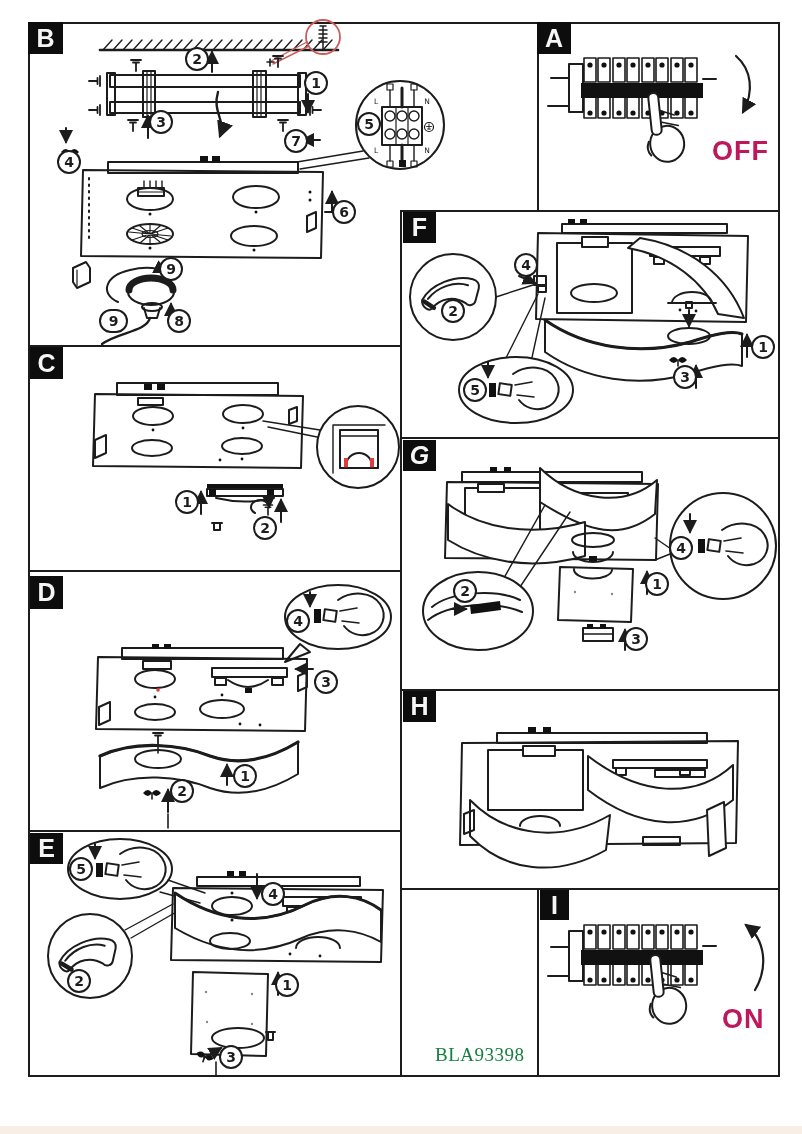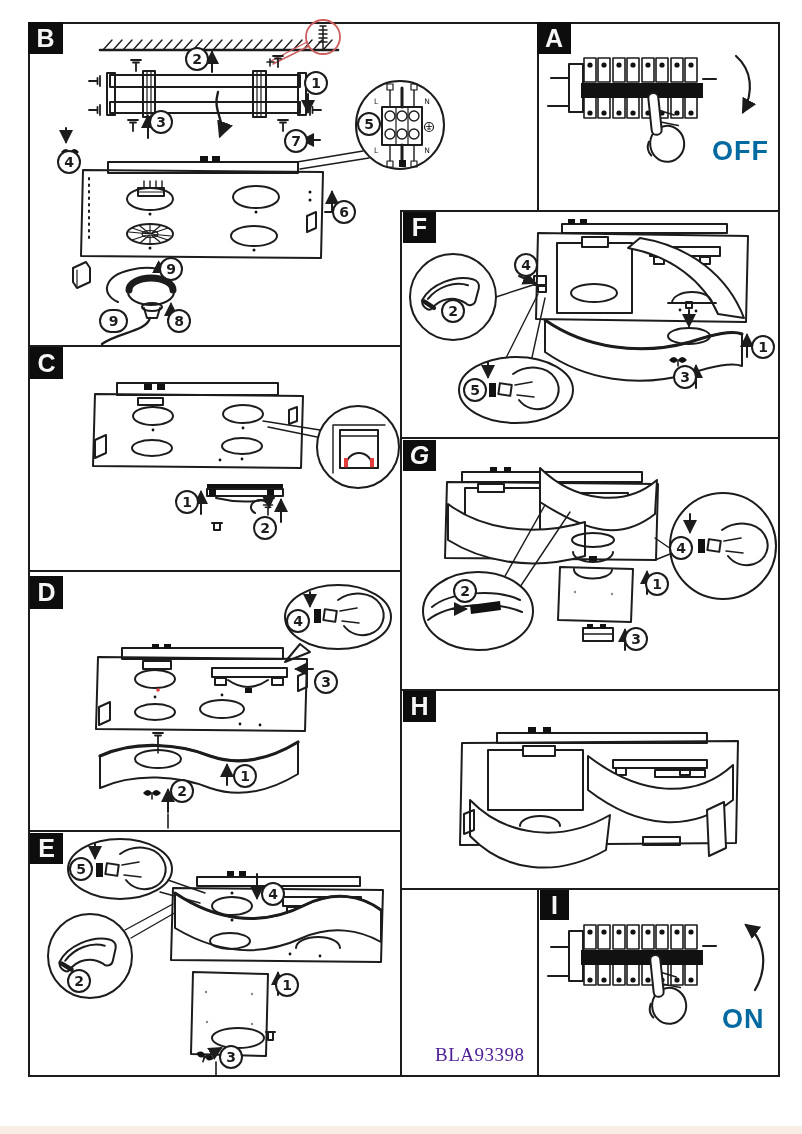--- a/index.html
+++ b/index.html
@@ -8,22 +8,22 @@
   .bline{position:absolute;background:#1c1c1c;}
   .panel-label{position:absolute;background:#0d0d0d;color:#f5f5f5;
         font:bold 25px "Liberation Sans",sans-serif;
         display:flex;align-items:center;justify-content:center;z-index:6;}
   .step{position:absolute;width:24px;height:24px;box-sizing:border-box;
         border:2px solid #1c1c1c;border-radius:50%;background:#fff;
         font:600 14px "DejaVu Sans",sans-serif;color:#1c1c1c;
         display:flex;align-items:center;justify-content:center;z-index:5;}
   .step.wide{width:29px;border-radius:14px;}
   .caption{position:absolute;font:bold 27px "Liberation Sans",sans-serif;
-        color:#0369a1;letter-spacing:1px;z-index:5;}
-  .code{position:absolute;font:19px "Liberation Serif",serif;color:#4c1d95;z-index:5;letter-spacing:0.5px;}
+        color:#be185d;letter-spacing:1px;z-index:5;}
+  .code{position:absolute;font:19px "Liberation Serif",serif;color:#15803d;z-index:5;letter-spacing:0.5px;}
   svg.ill{position:absolute;overflow:visible;z-index:2;}
   svg.ill *{vector-effect:none;}
   .edge-strip{position:absolute;left:0;right:0;bottom:0;height:8px;background:#f6e7dc;opacity:.7;}
   text.tlabel{font:7.5px "DejaVu Sans",sans-serif;fill:#1c1c1c;stroke:none;}
 </style>
 </head>
 <body>
 
 <div id="page">
 

